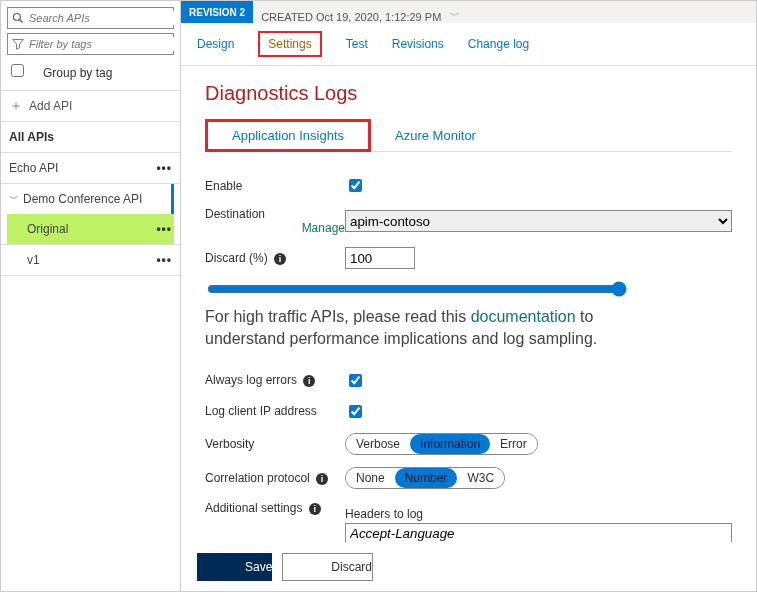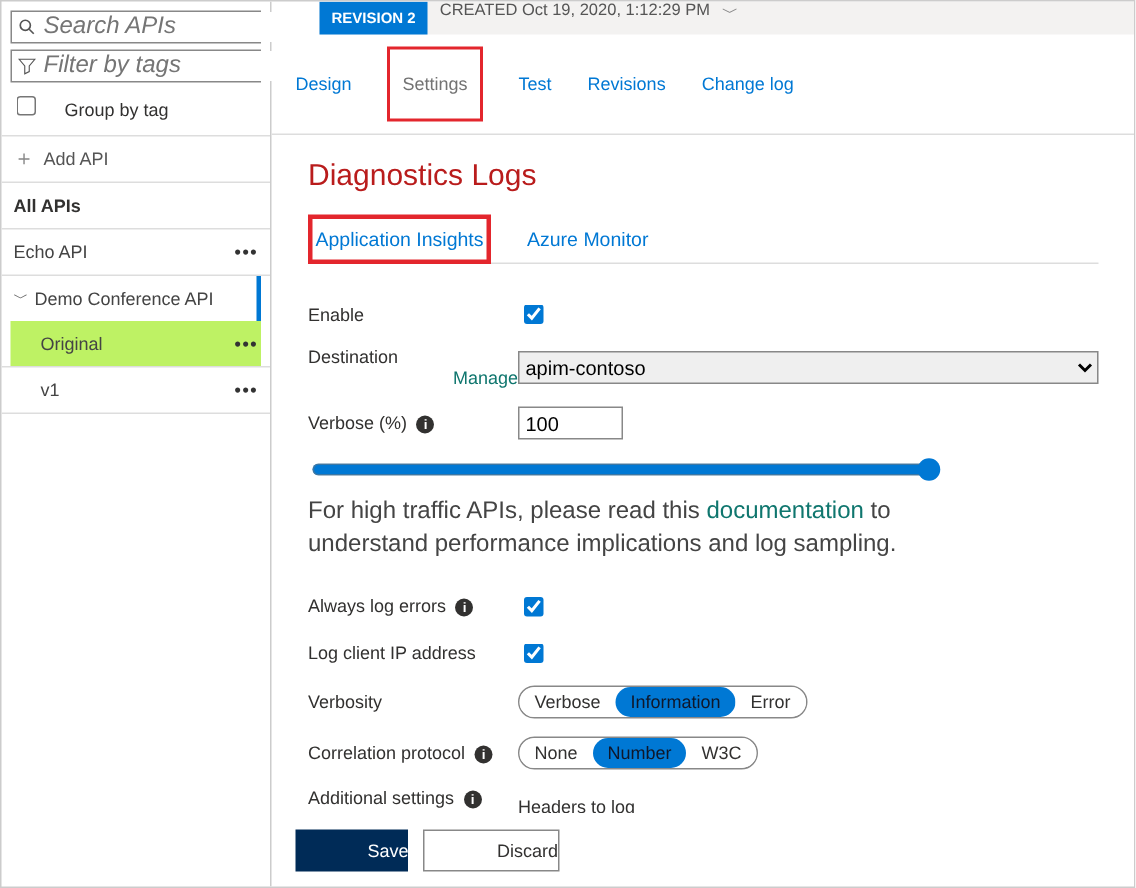--- a/index.html
+++ b/index.html
@@ -1,46 +1,46 @@
 <!DOCTYPE html>
 <html><head>
 <meta charset="utf-8">
 <style>
   * { box-sizing: border-box; }
   body { margin:0; font-family: "Segoe UI", Arial, sans-serif; font-size:12px; color:#323130; background:#fff; }
   .root { display:flex; width:757px; height:592px; border:1px solid #ccc; overflow:hidden;}
   .sidebar { width:180px; border-right:1px solid #ccc; display:flex; flex-direction:column; padding:6px 6px 0 6px;}
   .search-box,.filter-box { display:flex; align-items:center; border:1px solid #888; padding:2px 4px; margin-bottom:4px; height:22px;}
-  .search-box input, .filter-box input { border:none; outline:none; font-style:italic; font-size:16px; flex:1; }
+  .search-box input, .filter-box input { border:none; outline:none; font-style:italic; font-size:11px; flex:1; }
   .icon-search, .icon-filter { width:14px; display:inline-flex; justify-content:center; color:#555; margin-right:3px;}
   .group-row { display:flex; align-items:flex-end; gap:16px; margin:2px 0 10px 0; }
   .add-api { display:flex; align-items:center; gap:6px; padding:6px 2px; color:#555;}
   .add-api .plus { font-size:14px; color:#888;}
   .all-apis { font-weight:700; padding:8px 2px;}
   .api-item { display:flex; align-items:center; justify-content:space-between; padding:8px 2px; color:#444;}
   .api-item.selected-bar { border-right:3px solid #0078d4; }
   .api-dots { color:#333; font-weight:700; letter-spacing:1px; cursor:pointer;}
   .api-expand { display:flex; align-items:center; gap:4px;}
   .sub-item { display:flex; align-items:center; justify-content:space-between; padding:8px 2px 8px 20px; color:#444;}
   .sub-item.active { background:#bef264; }
   .hr { border:none; border-top:1px solid #ddd; margin:0 -6px;}
   
   .main { flex:1; display:flex; flex-direction:column; overflow:hidden;}
-  .revision-bar { height:22px; background:#f3f2f1; display:flex; align-items:flex-start; font-size:11px; color:#555;margin-left:32px;}
+  .revision-bar { height:22px; background:#f3f2f1; display:flex; align-items:flex-end; font-size:11px; color:#555;}
   .revision-badge { background:#0078d4; color:#fff; padding:4px 8px; font-size:10px; font-weight:600; height:22px; display:flex; align-items:center;}
   .revision-text { padding:0 8px;}
   .chev-down-s { color:#888; }
   .tabs { display:flex; gap:24px; padding:8px 0 8px 16px; border-bottom:1px solid #ddd; align-items:center;}
   .tab { color:#0078d4; font-size:12px; cursor:pointer;}
-  .tab.box-red { border:2px solid #e3262d; padding:16px 8px; color:#737373;}
+  .tab.box-red { border:2px solid #e3262d; padding:4px 8px; color:#a16207;}
   .content { padding:12px 24px; overflow:auto; flex:1; }
   h2.page-title { font-size:20px; font-weight:400; margin:4px 0 14px 0; color:#b91c1c;}
   .subtabs { display:flex; gap:22px; border-bottom:1px solid #ddd; padding-bottom:0; margin-bottom:18px; align-items:flex-end;}
   .subtab { color:#0078d4; font-size:13px; padding:8px 2px; cursor:pointer;}
-  .subtab.box-red { border:3px solid #e3262d; padding:6px 2px; margin-bottom:-1px;}
+  .subtab.box-red { border:3px solid #e3262d; padding:6px 24px; margin-bottom:-1px;}
   .form-row { display:flex; align-items:center; padding:6px 0;}
   .form-label { width:140px; font-size:12px; color:#323130;}
   .form-field { flex:1; }
   .link { color:#0f766e; cursor:pointer;text-align:right;}
   select.dest { width:100%; max-width:400px; height:22px; border:1px solid #888;}
   input.num-small { width:70px; height:22px; border:1px solid #888; padding:2px 4px;}
   input.text-wide { width:100%; max-width:400px; height:22px; border:1px solid #888; padding:2px 4px; font-style:italic;}
   .slider-row { padding:4px 0 2px 0;}
   input[type=range].slider { width:100%; max-width:420px; accent-color:#0078d4;}
   .note { font-size:16px; color:#444; max-width:420px; line-height:1.4; margin:4px 0 14px 0;}
@@ -148,21 +148,21 @@
         </div>
         <div class="form-field">
           <select class="dest">
             <option>apim-contoso</option>
           </select>
         </div>
       </div>
 
       <div class="form-row">
         <div class="form-label">
-          <span>Verbose (%)</span>
+          <span>Discard (%)</span>
           <span class="info-icon">i</span>
         </div>
         <div class="form-field">
           <input class="num-small" value="100" style="">
         </div>
       </div>
       <div class="slider-row">
         <input type="range" min="0" max="100" value="100" class="slider" style="">
       </div>
       <div class="note">

